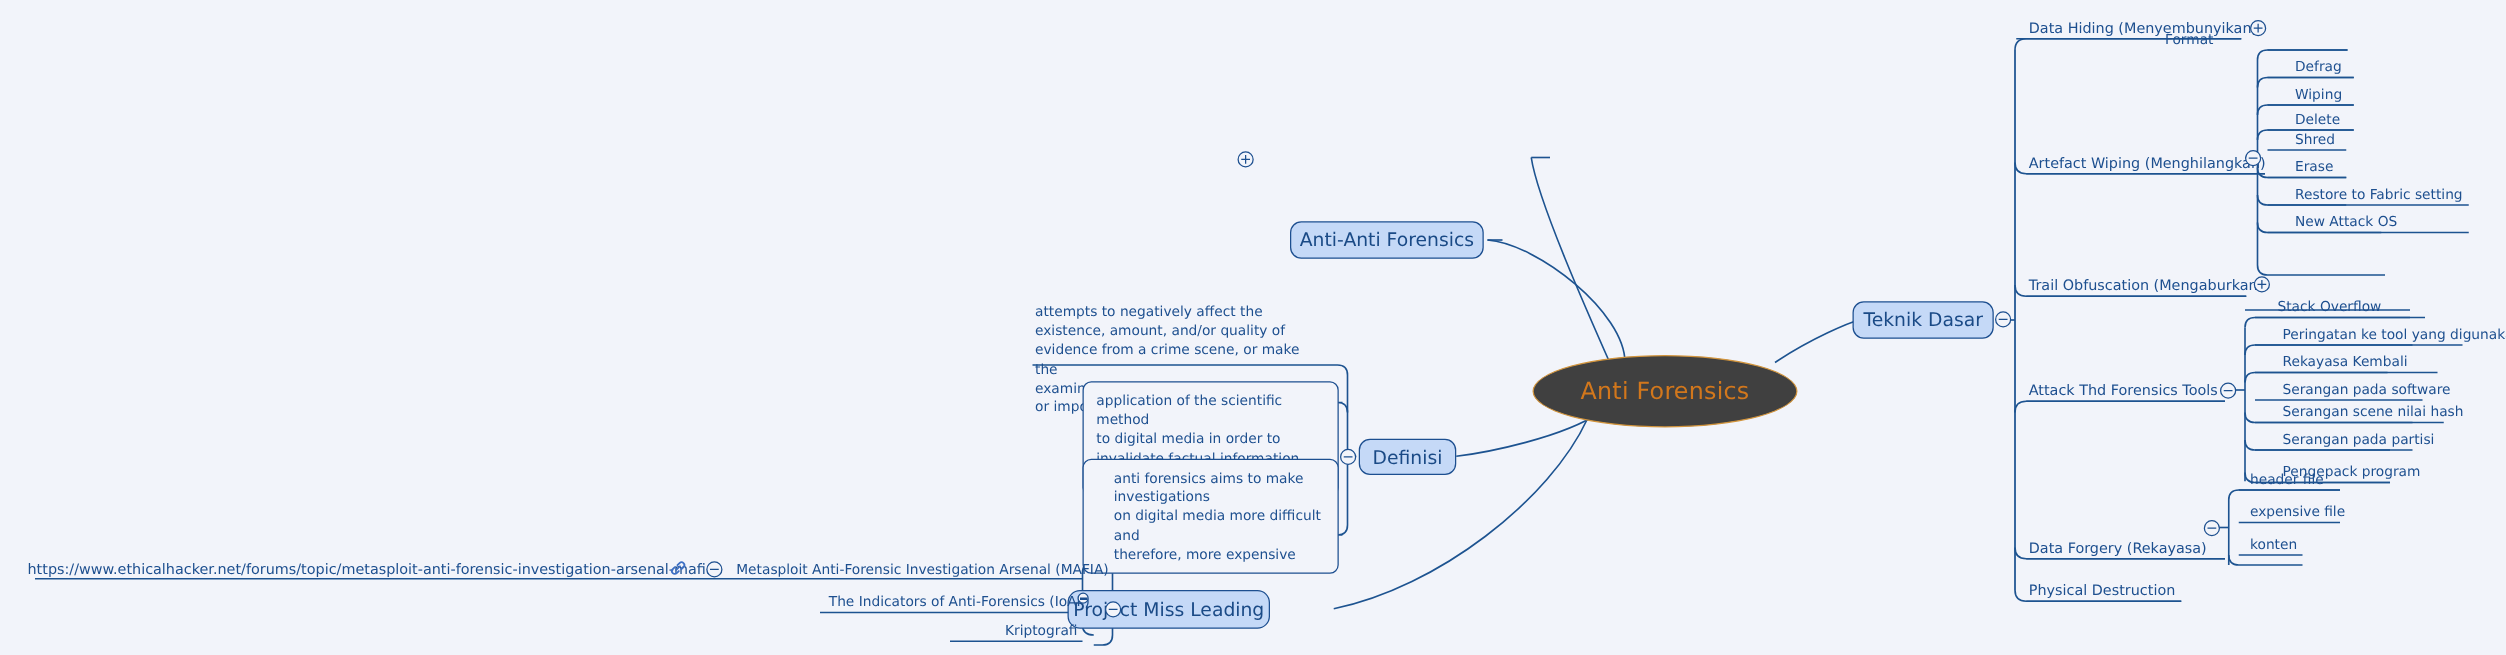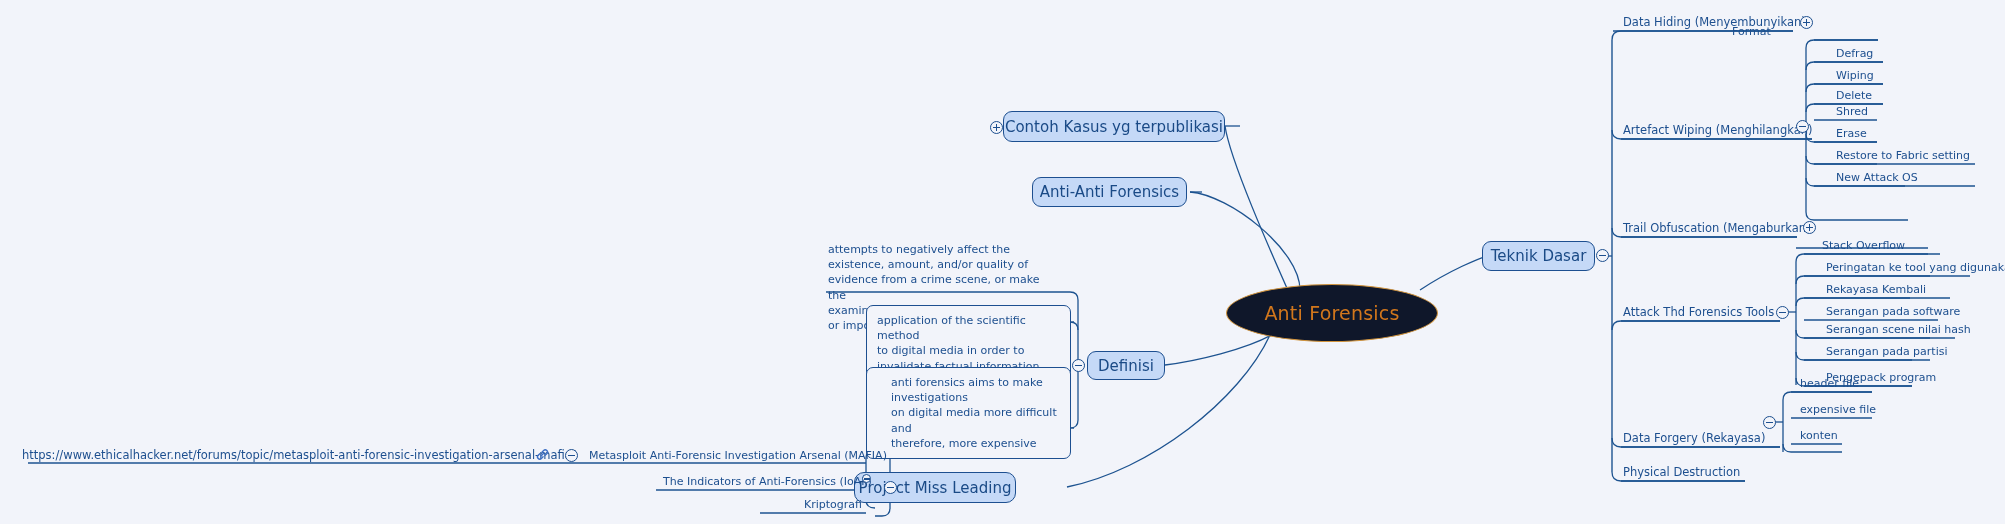--- a/index.html
+++ b/index.html
@@ -12,21 +12,21 @@
     position:relative;
   }
   #canvas{position:absolute;left:0;top:0;width:2005px;height:524px;}
   svg.wires{position:absolute;left:0;top:0;width:2005px;height:524px;pointer-events:none;}
 
   
   .node{position:absolute;white-space:nowrap;}
 
   
   .central{
-    background:#0f172a;
+    background:#404040;
     border:1.4px solid #d2943c;
     border-radius:50%;
     color:#d2771c;
     font-size:19px;
     display:flex;align-items:center;justify-content:center;
     letter-spacing:.2px;
   }
 
   
   .boxnode{
@@ -204,21 +204,20 @@
       <line x1="1791" y1="444" x2="1842" y2="444"></line>
 
       <line x1="28" y1="463" x2="866" y2="463"></line>
       <line x1="656" y1="490" x2="866" y2="490"></line>
       <line x1="760" y1="513" x2="866" y2="513"></line>
     </g>
   </svg>
 
   <div class="node central" style="left:1226px;top:284px;width:210px;height:56px;">Anti Forensics</div>
 
-  <div class="node boxnode" style="left:1003px;top:111px;width:222px;height:31px;">Contoh Kasus yg terpublikasi</div>
   <div class="toggle plus" style="left:990px;top:121px;"></div>
 
   <div class="node boxnode" style="left:1032px;top:177px;width:155px;height:30px;">Anti-Anti Forensics</div>
 
   <div class="node boxnode" style="left:1087px;top:351px;width:78px;height:29px;">Definisi</div>
   <div class="toggle" style="left:1072px;top:359px;"></div>
 
   <div class="node boxnode" style="left:1482px;top:241px;width:113px;height:30px;">Teknik Dasar</div>
   <div class="toggle" style="left:1596px;top:249px;"></div>
 

